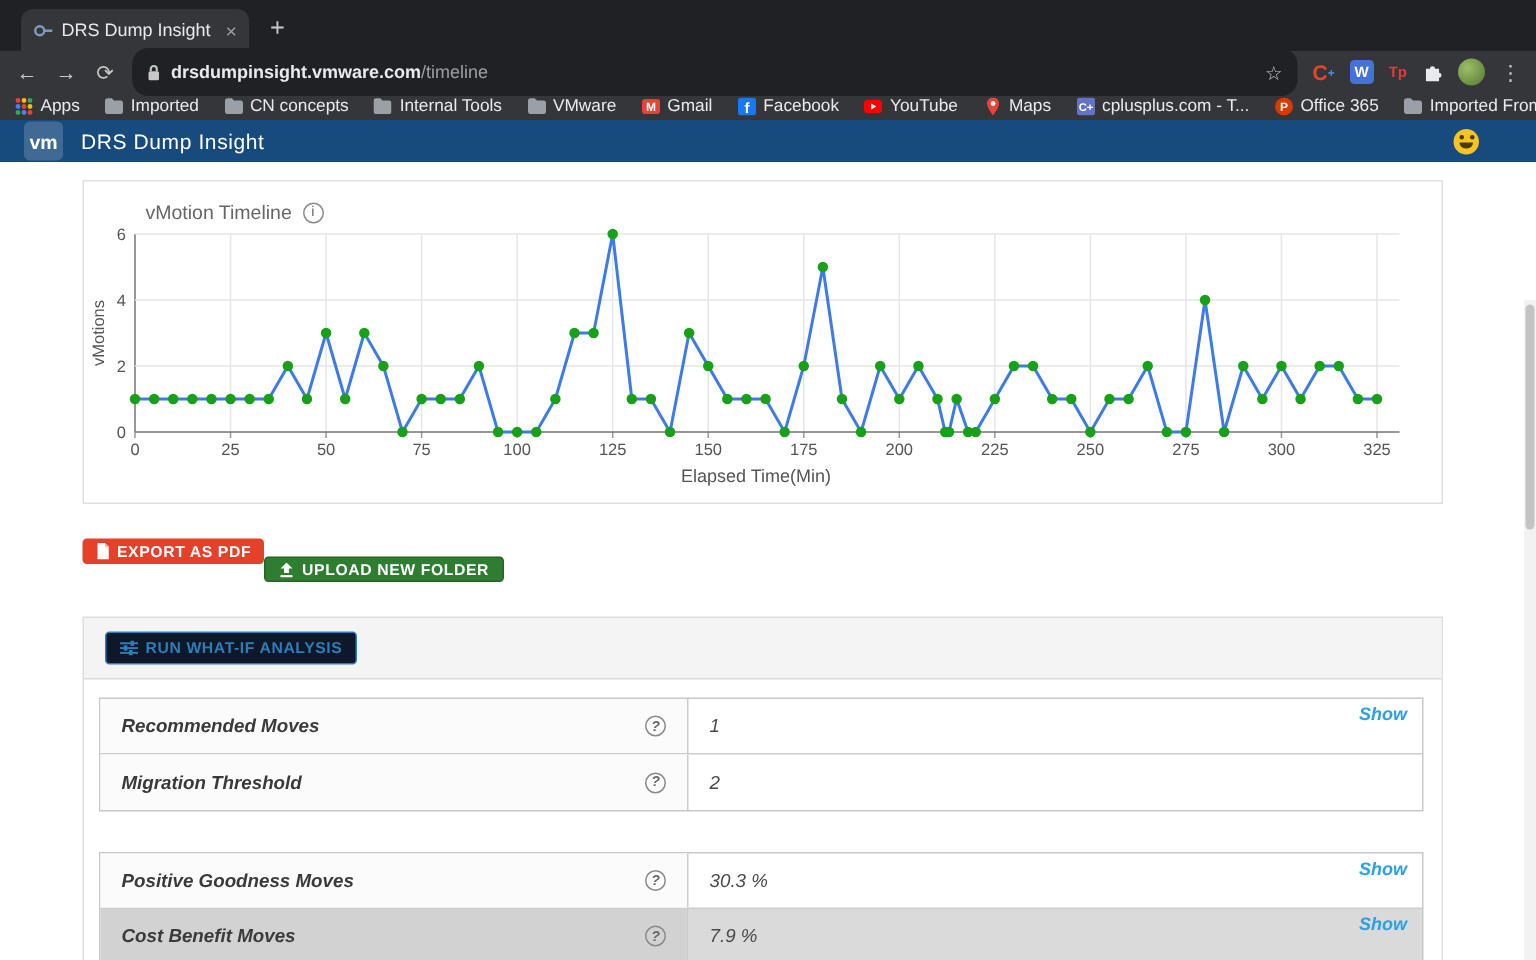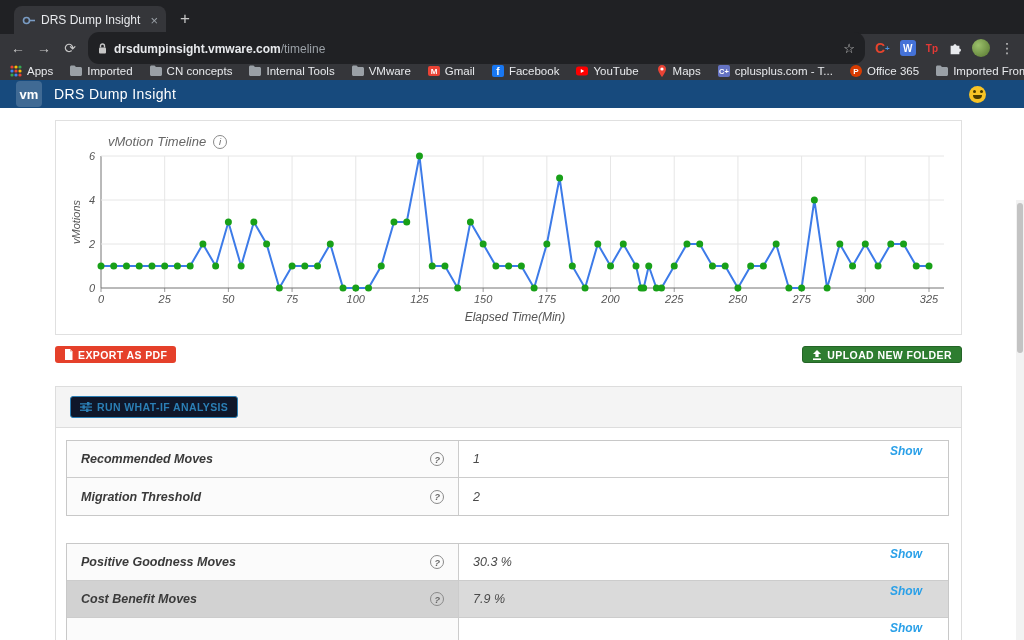--- a/index.html
+++ b/index.html
@@ -45,55 +45,55 @@
   .smiley { margin-left:auto; margin-right:22px; width:17px; height:17px;
             background:#f7c325; border-radius:50%; position:relative; }
   .smiley::before { content:""; position:absolute; top:4.5px; left:3.5px; width:3px; height:3px;
                     border-radius:50%; background:#4a3b00; box-shadow:7px 0 0 #4a3b00; }
   .smiley::after { content:""; position:absolute; left:4px; top:9px; width:9px; height:4.5px;
                    background:#4a3b00; border-radius:0 0 9px 9px; }
 
   
   .page { position:relative; height:560px; background:#fff; }
   .chart-card { margin:12px 0 0 55px; width:907px; border:1px solid #e0e0e0;
-                background:#fff; padding:9px 0 4px 12px;font-style:italic; }
+                background:#fff; padding:9px 0 4px 1px; }
   .chart-title-row { display:flex; align-items:center; gap:7px; margin:4px 0 2px 40px; }
   .chart-title { font-size:13px; color:#666; }
   .qicon { width:14px; height:14px; border:1px solid #8a8a8a; border-radius:50%;
            font-size:9.5px; color:#666; display:inline-flex; align-items:center;
            justify-content:center; flex:0 0 auto; }
 
   .actions-row { margin:11px 0 0 55px; width:907px; display:flex;
-                 justify-content:space-between; align-items:center;gap:18px; }
+                 align-items:center; }
   .btn { display:flex; align-items:center; gap:5px; font-size:10.5px; font-weight:bold;
          letter-spacing:.4px; color:#fff; padding:3px 9px; border-radius:3px;
          height:17px; border:none; cursor:pointer; }
   .btn-export { background:#e5402a; }
-  .btn-upload { background:#2e7d30; border:1px solid #246427; }
+  .btn-upload { background:#2e7d30; border:1px solid #246427;margin-top:24px; }
 
   .summary { margin:23px 0 0 55px; width:907px; border:1px solid #ddd; background:#fff; }
   .summary-head { background:#f4f4f4; border-bottom:1px solid #ddd; padding:9px 14px;
                   display:flex; align-items:center; justify-content:space-between; }
   .summary-title { font-size:14.5px; color:#333; }
   .btn-whatif { display:flex; align-items:center; gap:5px; background:#0f172a;
                 border:1px solid #2b7fb5; color:#2b7fb5; font-size:10.5px; font-weight:bold;
                 letter-spacing:.4px; padding:4px 9px; border-radius:3px; cursor:pointer; }
 
   .tables { padding:12px 12px 0 10px; }
   .dtable { border:1px solid #c8c8c8; margin-bottom:27px; }
   .trow { display:flex; min-height:37px; border-bottom:1px solid #ccc;font-style:italic; }
   .trow:last-child { border-bottom:none; }
   .tcell-label { width:44.5%; display:flex; align-items:center; justify-content:space-between;
                  padding:0 14px; background:#fbfbfb; border-right:1px solid #ccc;
                  font-weight:bold; font-size:12.5px; color:#3a3a3a; }
   .tcell-value { flex:1; display:flex; align-items:center; padding:0 14px;
                  font-size:12.5px; color:#4a4a4a; position:relative; }
   .trow.hl .tcell-label { background:#d2d2d2; }
   .trow.hl .tcell-value { background:#dadada; }
-  .show-link { position:absolute; top:3px; right:26px; color:#2aa0e8;
+  .show-link { position:absolute; top:3px; right:10px; color:#2aa0e8;
                font-size:12px; font-weight:bold; cursor:pointer; }
 
   .scrollbar { position:absolute; right:0; top:80px; width:8px; height:560px; background:#f2f2f2; }
   .scroll-thumb { position:absolute; top:3px; left:1px; width:6px; height:150px;
                   background:#c3c3c3; border-radius:3px; }
 </style>
 </head>
 <body>
 
 <div class="tabstrip">

